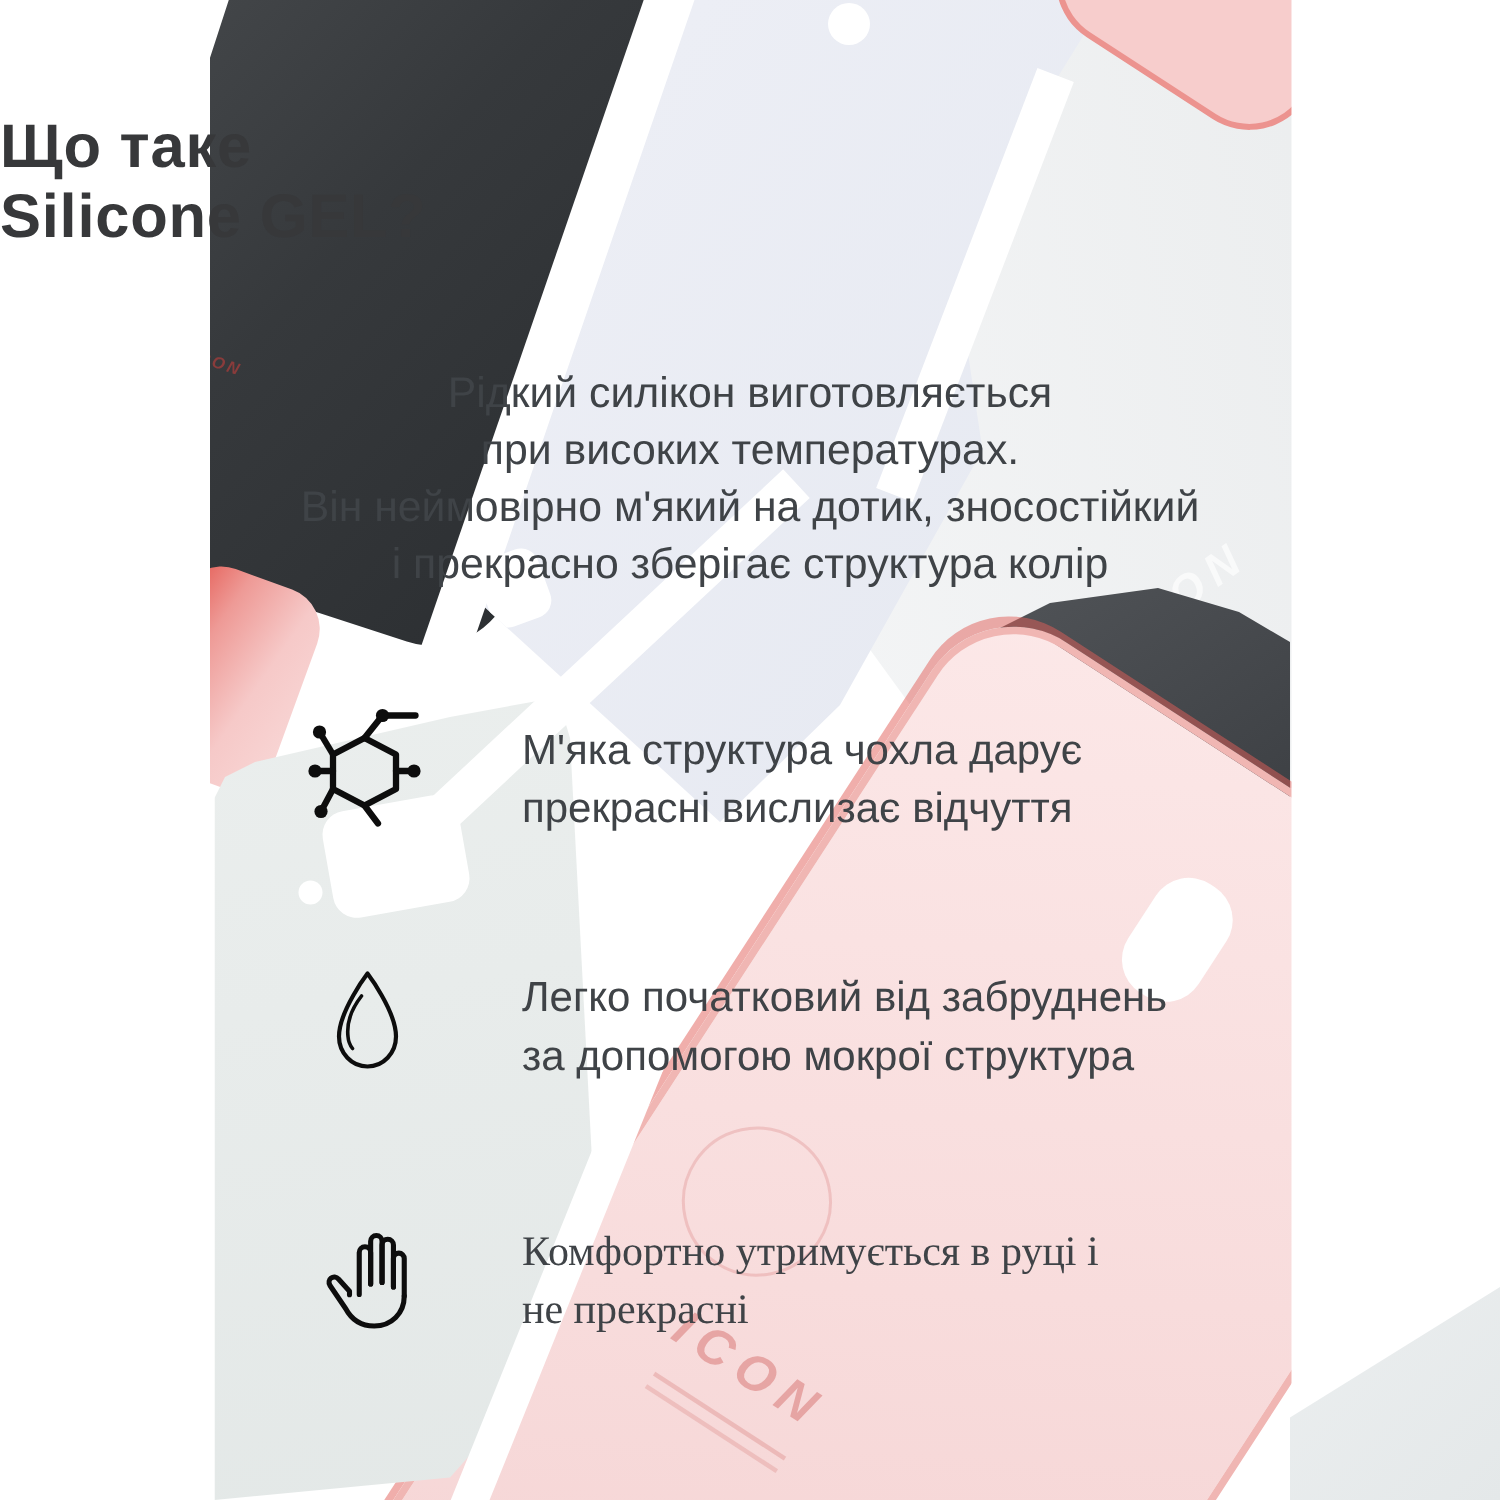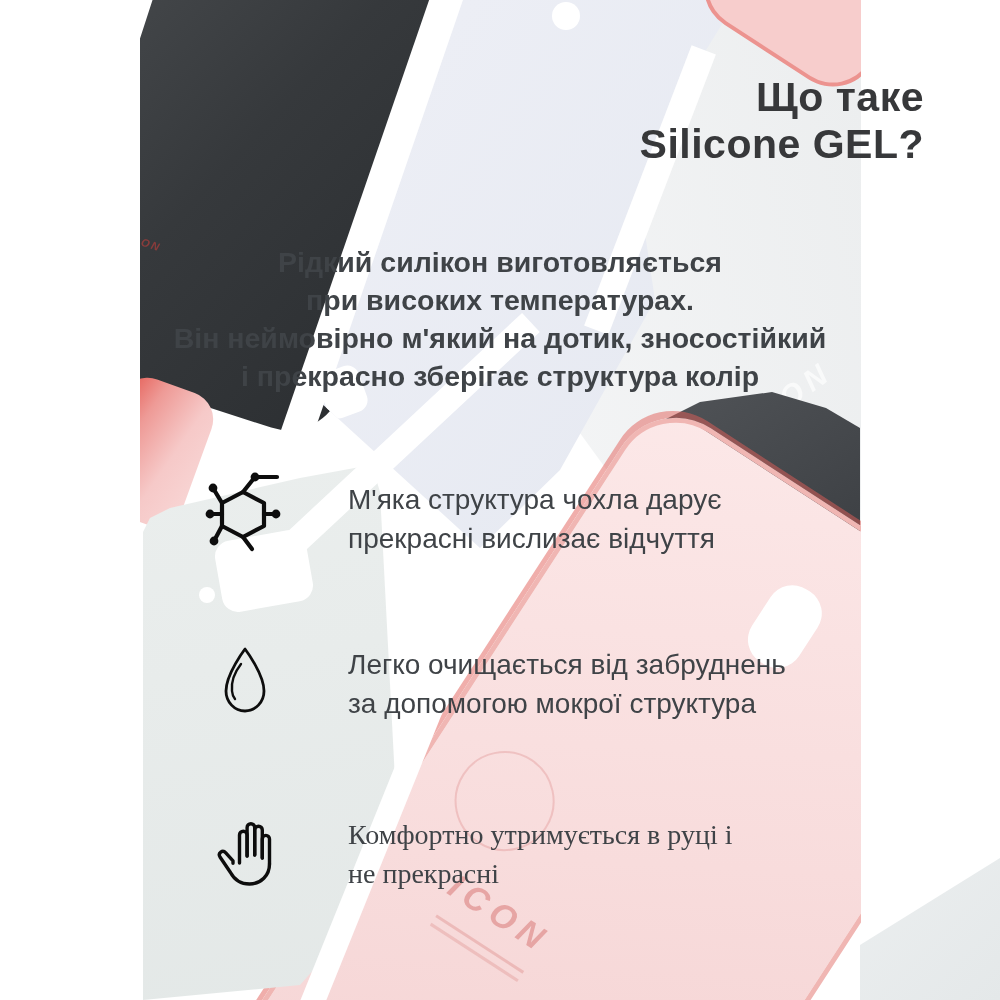--- a/index.html
+++ b/index.html
@@ -102,27 +102,27 @@
   .stripe-4{left:358px;top:690px;width:24px;height:340px;transform:rotate(22deg);}
   .col-left{left:0;top:0;width:140px;height:1000px;background:#fff;}
   .col-right{left:861px;top:0;width:139px;height:1000px;background:#fff;}
   .wedge{
     left:855px;top:840px;width:145px;height:160px;
     clip-path:polygon(5px 105px,145px 18px,145px 160px,5px 160px);
     background:linear-gradient(135deg,#eceff0,#e4e8e9);
   }
   
   .title{
-    left:0;top:74px;width:924px;text-align:right;
+    left:0;top:74px;width:924px;text-align:left;
     color:#37383a;font-weight:800;font-size:41px;line-height:47px;
     letter-spacing:.5px;
   }
   .intro{
     left:0;top:243px;width:1000px;text-align:center;
-    color:#3f4347;font-size:28.5px;line-height:38px;font-weight:700;
+    color:#3f4347;font-size:28.5px;line-height:38px;font-weight:400;
   }
   .feature-text{
     position:absolute;left:348px;width:560px;
     color:#3f4347;font-size:28px;line-height:39px;font-weight:500;
   }
   .ft-1{top:480px;} .ft-2{top:645px;} .ft-3{top:815px;font-family:Liberation Serif, serif;}
   .icon-box{position:absolute;}
   .ic-molecule{left:204px;top:468px;}
   .ic-drop{left:220px;top:646px;}
   .ic-hand{left:214px;top:816px;}
@@ -208,21 +208,21 @@
     <div>прекрасні вислизає відчуття</div>
   </div>
 
   <div class="icon-box ic-drop">
     <svg width="50" height="70" viewBox="0 0 50 70">
       <path d="M25,3 C25,3 6,28 6,45 a19,20 0 0 0 38,0 C44,28 25,3 25,3 Z" fill="none" stroke="#0d0d0d" stroke-width="2.8" stroke-linejoin="round"></path>
       <path d="M21,18 C14,27 11,36 12,45 a13,14 0 0 0 3,8" fill="none" stroke="#0d0d0d" stroke-width="2.4" stroke-linecap="round"></path>
     </svg>
   </div>
   <div class="feature-text ft-2">
-    <div>Легко очищається від забруднень</div>
+    <div>Легко початковий від забруднень</div>
     <div>за допомогою мокрої структура</div>
   </div>
 
   <div class="icon-box ic-hand">
     <svg width="58" height="72" viewBox="0 0 58 72">
       <g fill="none" stroke="#0d0d0d" stroke-width="3.4" stroke-linecap="round" stroke-linejoin="round">
         <path d="M25.5,47 L25.5,19 a3.8,3.8 0 0 1 7.6,0 L33.1,40"></path>
         <path d="M33.1,40 L33.1,11.5 a3.8,3.8 0 0 1 7.6,0 L40.7,39"></path>
         <path d="M40.7,39 L40.7,14 a3.8,3.8 0 0 1 7.6,0 L48.3,42"></path>
         <path d="M48.3,42 L48.3,23 a3.6,3.6 0 0 1 7.2,0 L55.5,48"></path>

